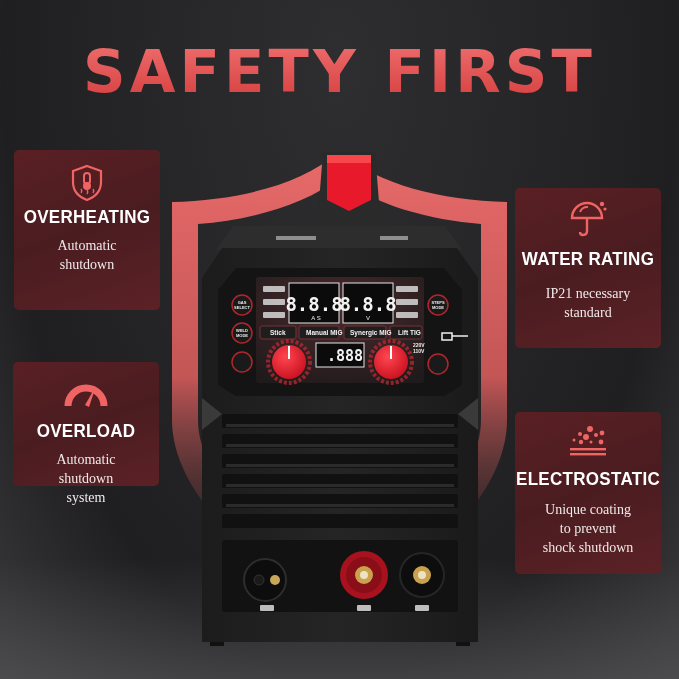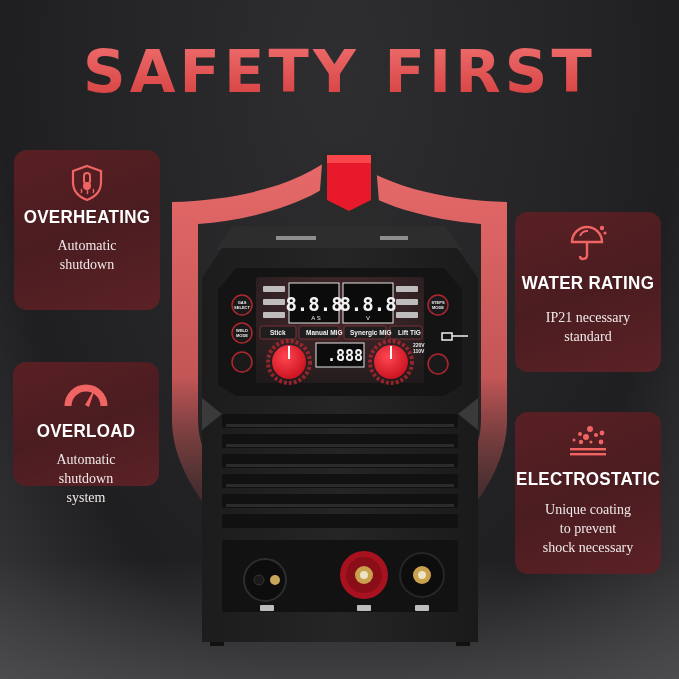--- a/index.html
+++ b/index.html
@@ -5,21 +5,21 @@
   html,body{margin:0;padding:0;}
   body{width:679px;height:679px;overflow:hidden;position:relative;
     background:radial-gradient(ellipse at 50% 10%, #2e2e30 0%, #252527 45%, #1f1f21 70%, #3a3a3c 100%);
     font-family:"DejaVu Sans", sans-serif;}
   .bg-bottom{position:absolute;left:0;right:0;bottom:0;height:120px;
     background:linear-gradient(to bottom, rgba(80,80,82,0) 0%, rgba(90,90,92,0.55) 100%);}
   .title{position:absolute;top:38px;left:0;width:679px;text-align:center;
     font-family:"DejaVu Sans", sans-serif;font-weight:bold;font-size:58px;letter-spacing:4px;
     color:#e85858;transform:scaleX(1.02);
     background:linear-gradient(to bottom,#f07070,#d43c3c);-webkit-background-clip:text;background-clip:text;-webkit-text-fill-color:transparent;}
-  .card{position:absolute;width:146px;border-radius:13px;
+  .card{position:absolute;width:146px;border-radius:5px;
     background:linear-gradient(160deg,#5a2024 0%,#4a1c20 50%,#5c2226 100%);
     text-align:center;color:#fff;}
   .card .icon{display:block;margin:0 auto;}
   .card .ct{font-family:"Liberation Sans", sans-serif;font-weight:bold;font-size:17px;letter-spacing:0.3px;margin-top:6px;transform:scaleY(1.08);}
   .card .cd{font-family:Liberation Serif, serif;font-size:14px;line-height:19px;margin-top:8px;color:#f1eaea;}
   .shield{position:absolute;left:0;top:0;}
   .welder{position:absolute;left:0;top:0;}
 </style>
 </head>
 <body>
@@ -188,21 +188,21 @@
     <path d="M22 25 L33 6 L26 27 Z" fill="#f06464"></path>
   </svg>
   <div class="ct" style="margin-top:12px;">OVERLOAD</div>
   <div class="cd">
     <div>Automatic</div>
     <div>shutdown</div>
     <div>system</div>
   </div>
 </div>
 
-<div class="card" style="left:515px;top:212px;height:160px;">
+<div class="card" style="left:515px;top:188px;height:160px;">
   <svg class="icon" width="40" height="40" viewBox="0 0 40 40" style="margin-top:10px;">
     <path d="M4 20 A15 15 0 0 1 34 20 Z" fill="none" stroke="#f06464" stroke-width="2.4"></path>
     <path d="M12 14 A8 8 0 0 1 20 9" fill="none" stroke="#f06464" stroke-width="2"></path>
     <path d="M19 20 L19 33 Q19 37 15 37 Q12 37 12 34" fill="none" stroke="#f06464" stroke-width="2.4"></path>
     <circle cx="34" cy="6" r="2.2" fill="#f06464"></circle>
       <circle cx="37" cy="11" r="1.6" fill="#f06464"></circle>
   </svg>
   <div class="ct" style="margin-top:12px;">WATER RATING</div>
   <div class="cd" style="margin-top:14px;">
     <div>IP21 necessary</div>
@@ -223,15 +223,15 @@
         <circle cx="23" cy="16" r="1.5"></circle>
         <circle cx="33" cy="16" r="2.4"></circle>
       <rect x="2" y="22" width="36" height="2.4"></rect>
         <rect x="2" y="27" width="36" height="2.4"></rect>
     </g>
   </svg>
   <div class="ct" style="margin-top:12px;">ELECTROSTATIC</div>
   <div class="cd" style="margin-top:10px;">
     <div>Unique coating</div>
     <div>to prevent</div>
-    <div>shock necessary</div>
+    <div>shock shutdown</div>
   </div>
 </div>
 
 </body></html>

